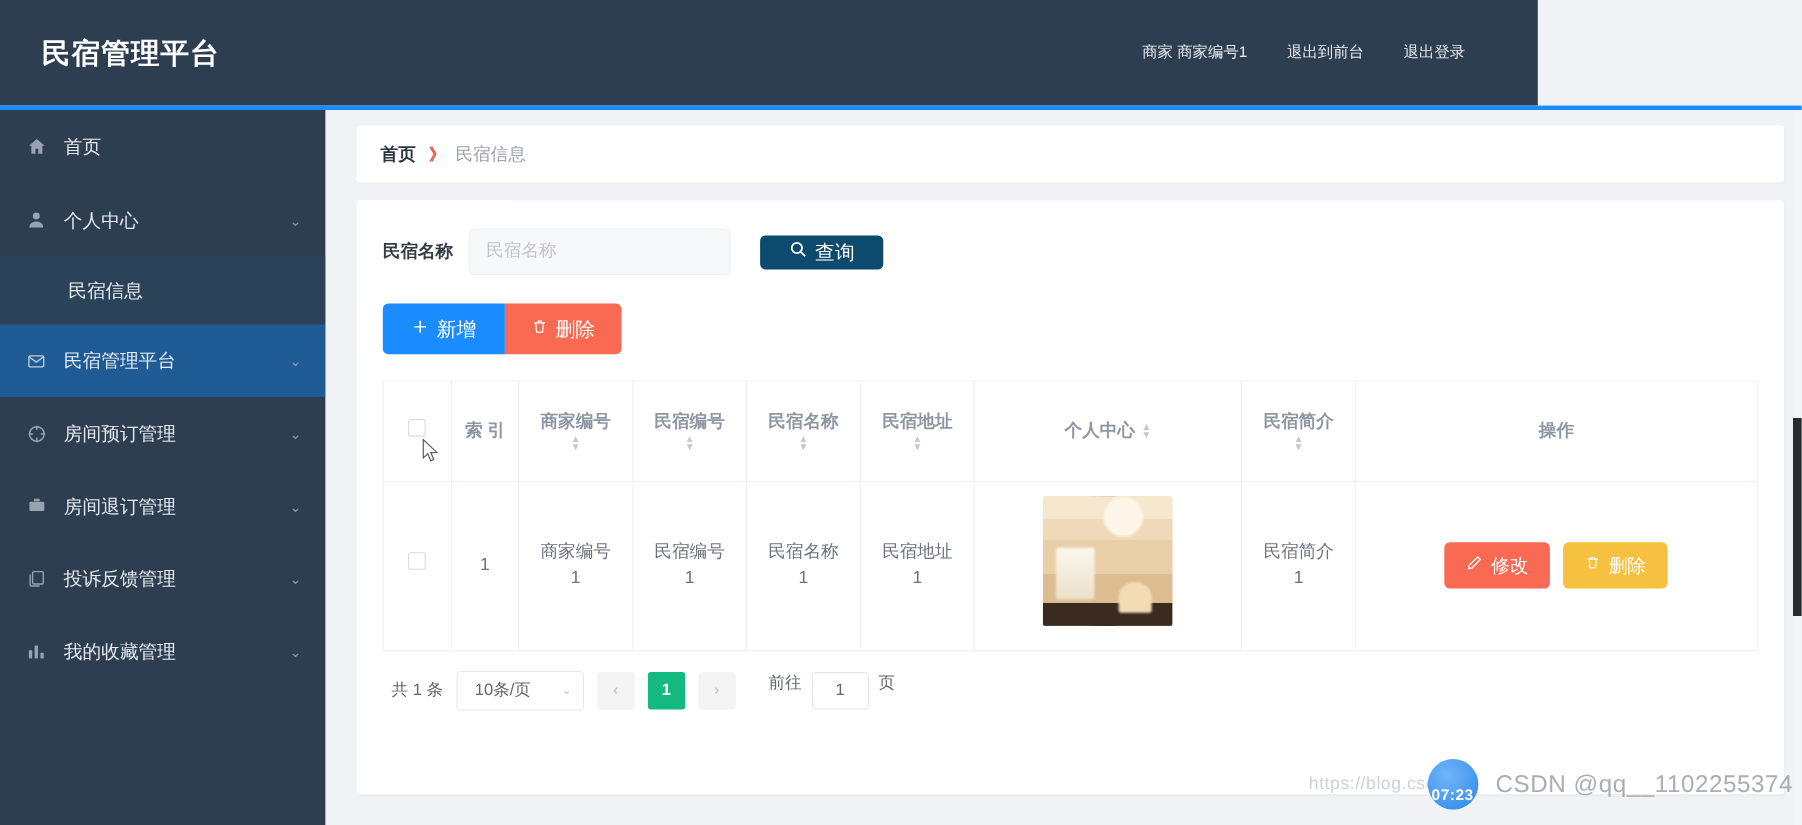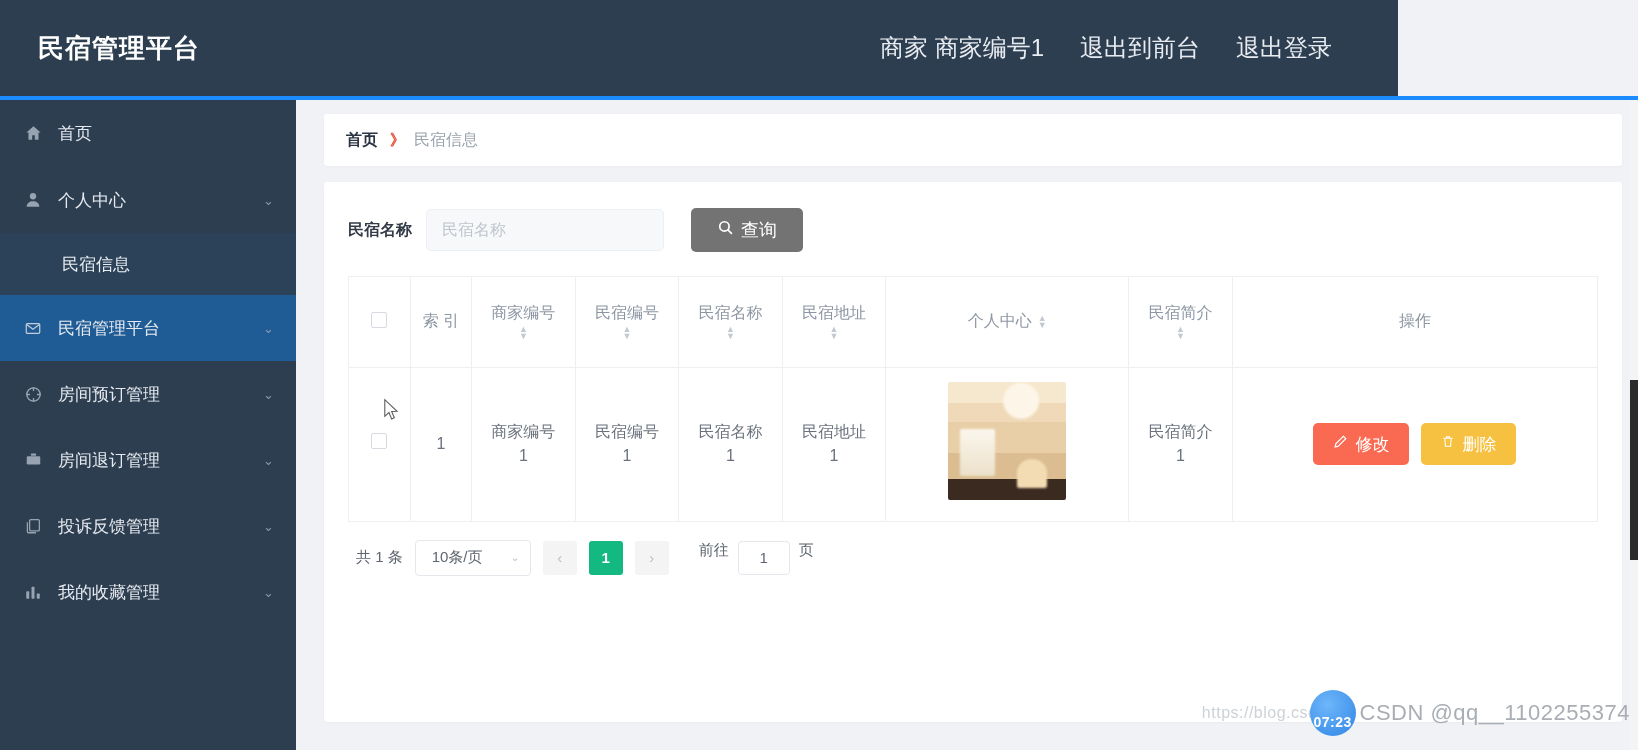--- a/index.html
+++ b/index.html
@@ -13,21 +13,21 @@
 
   
   .topbar {
     position: absolute; left: 0; top: 0; width: 1398px; height: 96px;
     background: #2d3e50;
     display: flex; align-items: center; justify-content: space-between;
     padding: 0 66px 0 38px;
   }
   .brand { color: #ffffff; font-size: 26px; font-weight: bold; letter-spacing: 1px; }
   .topnav { display: flex; align-items: center; gap: 36px; }
-  .topnav-item { color: #e8ecf1; font-size: 24px; white-space: nowrap; cursor: pointer; }
+  .topnav-item { color: #e8ecf1; font-size: 14px; white-space: nowrap; cursor: pointer; }
   .topbar-underline {
     position: absolute; left: 0; top: 96px; width: 1638px; height: 4px; background: #1a8cff;
   }
 
   
   .sidebar {
     position: absolute; left: 0; top: 100px; width: 296px; height: 650px;
     background: #2d3e50; overflow: hidden;
   }
   .menu-item {
@@ -75,32 +75,32 @@
     width: 238px; height: 42px; border: 1px solid #eceff3; background: #f7f8fa;
     border-radius: 5px; padding: 0 15px; font-size: 16px; color: #444;
     font-family: "Liberation Sans", sans-serif; outline: none;
   }
   .search-input::placeholder { color: #bfc5cd; }
   .btn {
     border: none; border-radius: 5px; cursor: pointer; color: #fff;
     font-family: "Liberation Sans", sans-serif; display: inline-flex;
     align-items: center; justify-content: center; gap: 7px;
   }
-  .btn-query { background: #737373; height: 44px; padding: 0 26px; font-size: 18px; margin-left: 27px; }
+  .btn-query { background: #0c4a6e; height: 31px; padding: 0 26px; font-size: 18px; margin-left: 27px; }
   .btn-row { margin-top: 26px; display: flex; }
   .btn-add { background: #1a8cff; height: 46px; padding: 0 26px; font-size: 18px; border-radius: 5px 0 0 5px; }
   .btn-del { background: #fa6a52; height: 46px; padding: 0 24px; font-size: 18px; border-radius: 0 5px 5px 0; }
 
   
   .tbl-wrap { margin-top: 24px; border: 1px solid #ecf0f3; border-bottom: none; }
   table { width: 100%; border-collapse: collapse; table-layout: fixed; }
   th, td { border-right: 1px solid #ecf0f3; border-bottom: 1px solid #ecf0f3; }
   th {
     height: 90px; background: #ffffff; color: #8d96a3; font-size: 16px;
-    font-weight: normal; vertical-align: middle; padding: 4px 2px;
+    font-weight: bold; vertical-align: middle; padding: 4px 2px;
   }
   td {
     height: 154px; background: #ffffff; color: #6b727d; font-size: 16px;
     text-align: center; vertical-align: middle; line-height: 1.5;
   }
   th:last-child, td:last-child { border-right: none; margin-left: 40px; }
   .th-inner { display: flex; flex-direction: column; align-items: center; justify-content: center; gap: 2px; }
   .th-inline { display: inline-flex; align-items: center; gap: 6px; justify-content: center; }
   .sorter { display: inline-flex; flex-direction: column; line-height: 0; }
   .sorter i { font-style: normal; font-size: 9px; color: #c3c9d1; line-height: 7px; }
@@ -166,21 +166,21 @@
   .watermark {
     position: absolute; right: 8px; bottom: 14px; display: flex; align-items: center;
     font-size: 22px; color: #a9aeb4; white-space: nowrap; letter-spacing: 0.5px;
   }
   .wm-url { color: #cdd2d7; font-size: 16px; margin-right: -46px; }
   .wm-badge {
     width: 46px; height: 46px; border-radius: 50%;
     background: radial-gradient(circle at 38% 32%, #6fb6fb, #2f86e4);
     color: #fff; font-size: 14px; font-weight: bold;
     display: flex; align-items: flex-end; justify-content: center; padding-bottom: 6px;
-    margin-right: 4px; position: relative; z-index: 1;
+    margin-right: 16px; position: relative; z-index: 1;
   }
 </style>
 </head>
 <body>
 
 <div id="app">
 
   <div class="topbar">
     <div class="brand">民宿管理平台</div>
     <div class="topnav">
@@ -293,20 +293,38 @@
           <span>
             <svg width="17" height="17" viewBox="0 0 24 24" fill="none" stroke="#fff" stroke-width="2.4">
                 <circle cx="10.5" cy="10.5" r="6.6"></circle>
                 <path d="M15.4 15.4 21 21"></path>
               </svg>
           </span>
           <span>查询</span>
         </button>
       </div>
 
+      <div class="btn-row">
+        <button class="btn btn-add">
+          <span>
+            <svg width="16" height="16" viewBox="0 0 24 24" stroke="#fff" stroke-width="2.2">
+                <path d="M12 4v16M4 12h16"></path>
+              </svg>
+          </span>
+          <span>新增</span>
+        </button>
+        <button class="btn btn-del">
+          <span>
+            <svg width="15" height="16" viewBox="0 0 24 24" fill="none" stroke="#fff" stroke-width="1.8">
+                <path d="M4 6.5h16M9.5 6.5V4h5v2.5M6.5 6.5 7.6 20h8.8l1.1-13.5"></path>
+              </svg>
+          </span>
+          <span>删除</span>
+        </button>
+      </div>
 
       <div class="tbl-wrap">
         <table>
           <colgroup>
             <col style="width:58px">
               <col style="width:58px">
               <col style="width:98px">
             <col style="width:98px">
               <col style="width:98px">
               <col style="width:98px">

